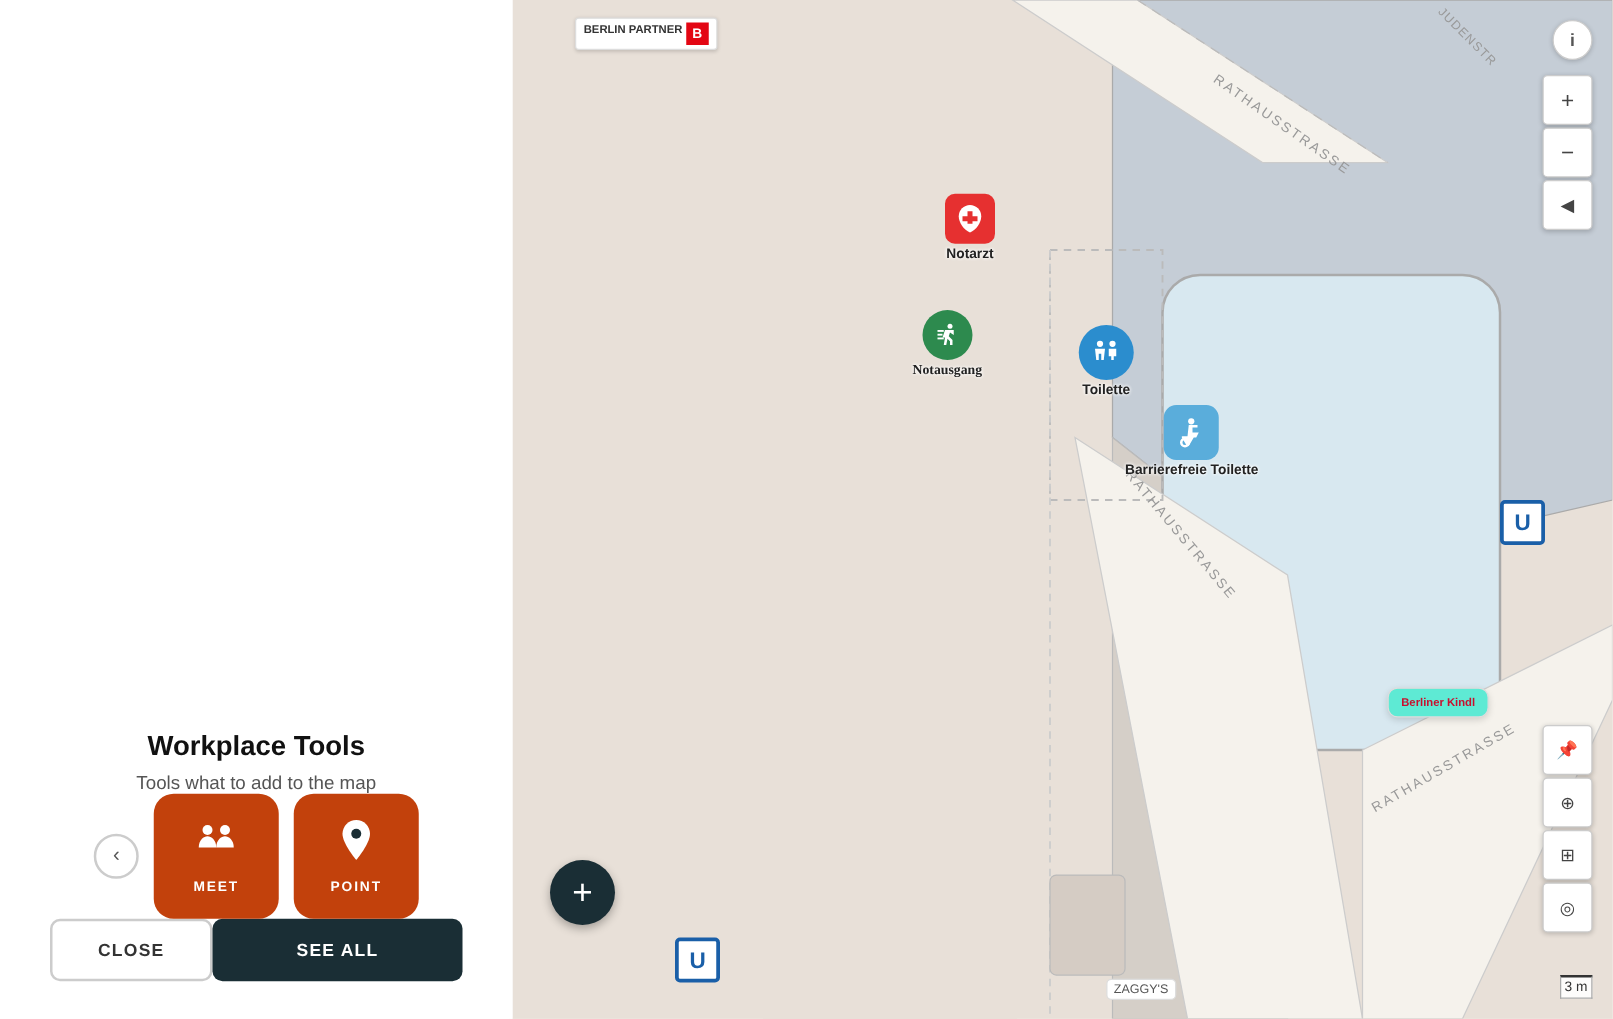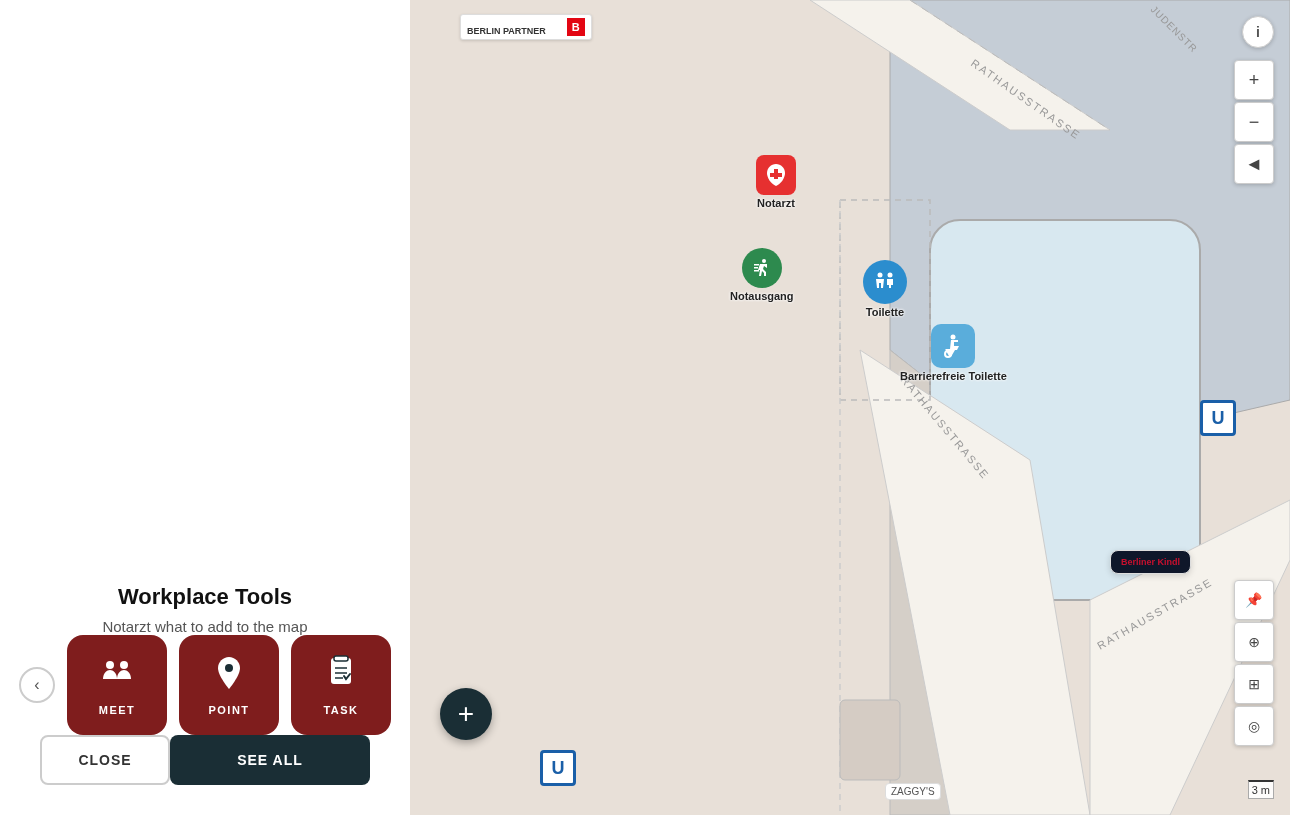--- a/index.html
+++ b/index.html
@@ -57,21 +57,21 @@
       justify-content: center;
       cursor: pointer;
       color: #555;
       font-size: 16px;
       flex-shrink: 0;
     }
 
     .tool-card {
       width: 100px;
       height: 100px;
-      background: #7f1d1d;
+      background: #c2410c;
       border-radius: 16px;
       display: flex;
       flex-direction: column;
       align-items: center;
       justify-content: center;
       cursor: pointer;
       gap: 8px;
       flex-shrink: 0;
     }
 
@@ -260,22 +260,22 @@
       top: 14px;
       left: 50px;
       background: #fff;
       border: 1px solid #ddd;
       border-radius: 3px;
       padding: 3px 6px;
       font-size: 9px;
       font-weight: 600;
       color: #333;
       display: flex;
-      align-items: flex-end;
-      gap: 21px;
+      align-items: flex-start;
+      gap: 3px;
       box-shadow: 0 1px 3px rgba(0,0,0,0.15);
     }
 
     #berlin-partner .b-badge {
       background: #e30613;
       color: #fff;
       font-size: 11px;
       font-weight: 700;
       width: 18px;
       height: 18px;
@@ -297,40 +297,40 @@
       justify-content: center;
       font-size: 18px;
       font-weight: 900;
       color: #1a5fa8;
       cursor: pointer;
     }
 
     
     #berliner-kindl {
       position: absolute;
-      background: #0f172a;
+      background: #5eead4;
       border: 1px solid #ddd;
       border-radius: 8px;
       padding: 6px 10px;
       font-size: 10px;
       font-weight: 700;
       color: #c8102e;
       box-shadow: 0 2px 6px rgba(0,0,0,0.15);
       text-align: center;
       top: 550px;
       left: 700px;
     }
   </style>
 </head>
 <body>
 
 <div id="left-panel">
   <div id="left-panel-top">
     <div id="panel-title">Workplace Tools</div>
-    <div id="panel-subtitle">Notarzt what to add to the map</div>
+    <div id="panel-subtitle">Tools what to add to the map</div>
   </div>
 
   <div id="tools-area">
     <div id="prev-arrow">‹</div>
 
     <div class="tool-card">
       <div class="tool-icon">
         <svg viewBox="0 0 36 36" xmlns="http://www.w3.org/2000/svg">
 
           <circle cx="11" cy="10" r="4" fill="white"></circle>
@@ -345,33 +345,20 @@
     <div class="tool-card">
       <div class="tool-icon">
         <svg viewBox="0 0 36 36" xmlns="http://www.w3.org/2000/svg">
           <path d="M18 2 C12 2 7 7 7 13 C7 21 18 34 18 34 C18 34 29 21 29 13 C29 7 24 2 18 2Z" fill="white"></path>
           <circle cx="18" cy="13" r="4" fill="#1a2e35"></circle>
         </svg>
       </div>
       <div class="tool-label">POINT</div>
     </div>
 
-    <div class="tool-card">
-      <div class="tool-icon">
-        <svg viewBox="0 0 36 36" xmlns="http://www.w3.org/2000/svg">
-          <rect x="8" y="3" width="20" height="26" rx="3" ry="3" fill="white"></rect>
-          <rect x="11" y="1" width="14" height="5" rx="2" ry="2" fill="white" stroke="#1a2e35" stroke-width="1.5"></rect>
-          <line x1="12" y1="13" x2="24" y2="13" stroke="#1a2e35" stroke-width="1.5"></line>
-          <line x1="12" y1="18" x2="24" y2="18" stroke="#1a2e35" stroke-width="1.5"></line>
-          <line x1="12" y1="23" x2="20" y2="23" stroke="#1a2e35" stroke-width="1.5"></line>
-          <polyline points="21,21 23,24 27,19" stroke="#1a2e35" stroke-width="2" fill="none" stroke-linecap="round"></polyline>
-        </svg>
-      </div>
-      <div class="tool-label">TASK</div>
-    </div>
   </div>
 
   <div id="bottom-buttons">
     <button id="close-button">CLOSE</button>
     <button id="see-all-button">SEE ALL</button>
   </div>
 </div>
 
 <div id="map-area">
 
@@ -412,21 +399,21 @@
     <div class="marker-icon" style="width:40px;height:40px;background:#e63030;border-radius:8px;">
       <svg width="26" height="26" viewBox="0 0 26 26" fill="white" xmlns="http://www.w3.org/2000/svg">
         <path d="M13 2 C8 2 4 6 4 11 C4 16 8 22 13 24 C18 22 22 16 22 11 C22 6 18 2 13 2Z"></path>
         <rect x="11" y="7" width="4" height="10" fill="#e63030"></rect>
         <rect x="7" y="11" width="12" height="4" fill="#e63030"></rect>
       </svg>
     </div>
     <div class="marker-label">Notarzt</div>
   </div>
 
-  <div class="map-marker" style="left: 320px; top: 248px;">
+  <div class="map-marker" style="left: 320px; top: 248px; font-family: Liberation Serif, serif;">
     <div class="marker-icon" style="width:40px;height:40px;background:#2d8a4e;border-radius:50%;">
       <svg width="24" height="24" viewBox="0 0 24 24" fill="white" xmlns="http://www.w3.org/2000/svg">
 
         <circle cx="14" cy="5" r="2" fill="white"></circle>
         <path d="M10 8 L8 14 L10 14 L9 20 L11 20 L12 15 L14 17 L14 20 L16 20 L16 16 L13 13 L14 10 L17 12 L17 8 Z" fill="white"></path>
         <rect x="4" y="8" width="5" height="1.5" fill="white"></rect>
         <rect x="4" y="11" width="4" height="1.5" fill="white"></rect>
         <rect x="4" y="14" width="5" height="1.5" fill="white"></rect>
       </svg>
     </div>

